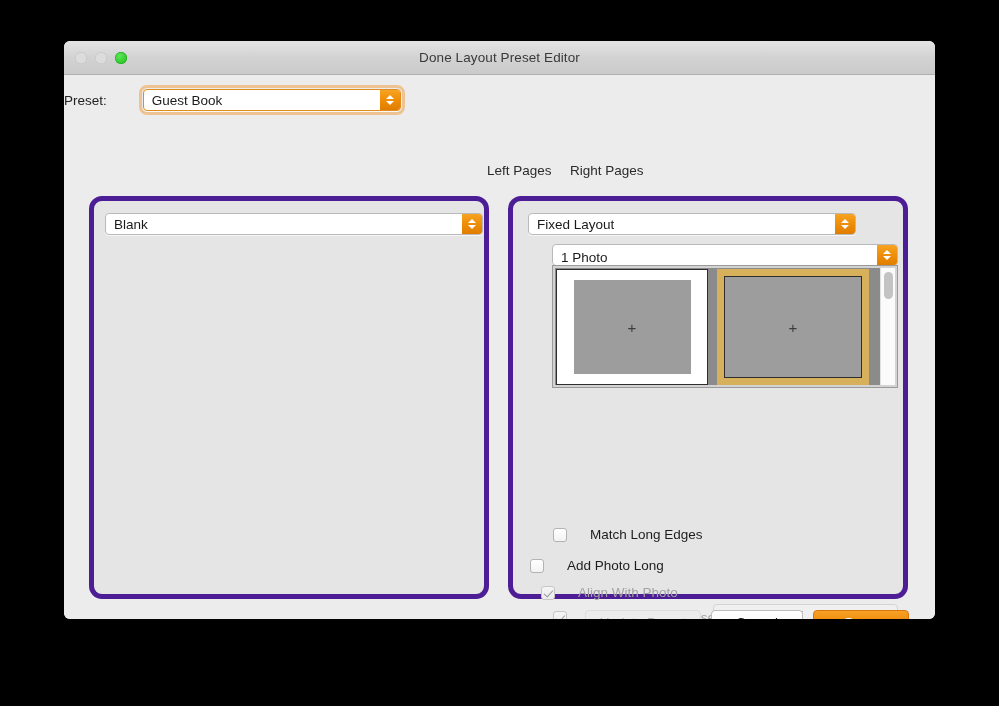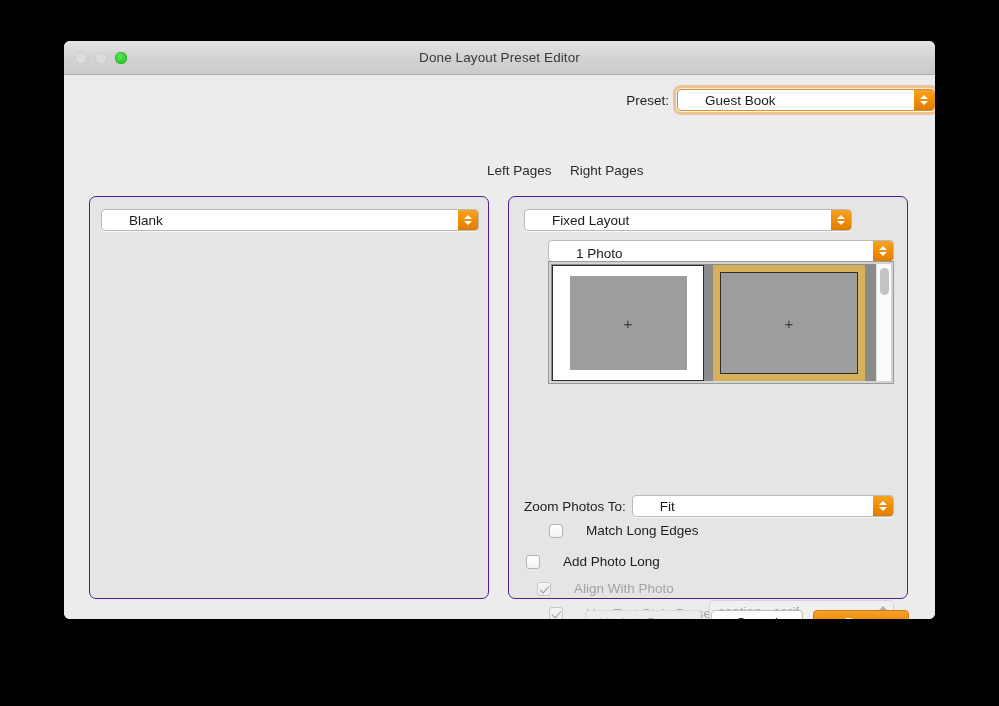--- a/index.html
+++ b/index.html
@@ -71,40 +71,40 @@
     height: 544px;
     background: #ececec;
   }
 
   
   .preset-row {
     position: absolute;
     left: 0; right: 0;
     top: 14px;
     display: flex;
-    justify-content: flex-end;
-    align-items: center;
+    justify-content: flex-start;
+    align-items: center;
+    gap: 28px;
   }
   .preset-label {
     font-size: 13.5px;
     color: #222;
     margin-right: 8px;
   }
 
   
   .popup {
     position: relative;
     height: 22px;
     background: #ffffff;
     border: 1px solid #b9b9b9;
     border-radius: 4px;
     display: flex;
     align-items: center;
     box-shadow: 0 1px 0 rgba(255,255,255,0.7);
-    padding-left: 19px;
   }
   .popup .value {
     font-size: 13.5px;
     color: #1a1a1a;
     padding-left: 8px;
     white-space: nowrap;
     overflow: hidden;
   }
   .stepper {
     position: absolute;
@@ -145,22 +145,22 @@
     color: #2b2b2b;
   }
   .col-heads span { position: absolute; }
   .head-left  { left: 423px; }
   .head-right { left: 506px; }
 
   
   .panel {
     position: absolute;
     background: #e5e5e5;
-    border: 1px solid #4c1d95;
-    border-radius: 7px;
+    border: 5px solid #4c1d95;
+    border-radius: 13px;
   }
   .panel-left  { left: 25px;  top: 121px; width: 400px; height: 403px; }
   .panel-right { left: 444px; top: 121px; width: 400px; height: 403px; }
 
   .left-popup  { position: absolute; left: 11px; top: 12px; width: 378px; }
 
   .right-layout-popup { position: absolute; left: 15px; top: 12px; width: 328px; }
   .right-count-popup  { position: absolute; left: 39px; top: 43px; width: 346px; align-items: flex-end; }
 
   
@@ -431,30 +431,20 @@
               </div>
             </div>
           </div>
 
         </div>
         <div class="vscroll">
           <div class="vthumb"></div>
         </div>
       </div>
 
-      <div class="zoom-row">
-        <span class="zoom-label">Zoom Photos To:</span>
-        <div class="popup zoom-popup">
-          <span class="value">Fit</span>
-          <span class="stepper">
-            <span class="chev up"></span>
-              <span class="chev down"></span>
-          </span>
-        </div>
-      </div>
 
       <div class="chk-row row-match">
         <span class="chk"></span>
         <span>Match Long Edges</span>
       </div>
 
       <div class="chk-row row-addtext">
         <span class="chk"></span>
         <span>Add Photo Long</span>
       </div>

